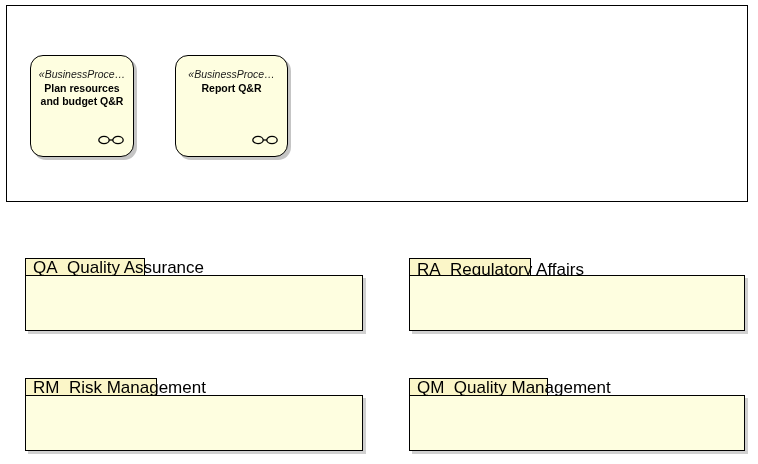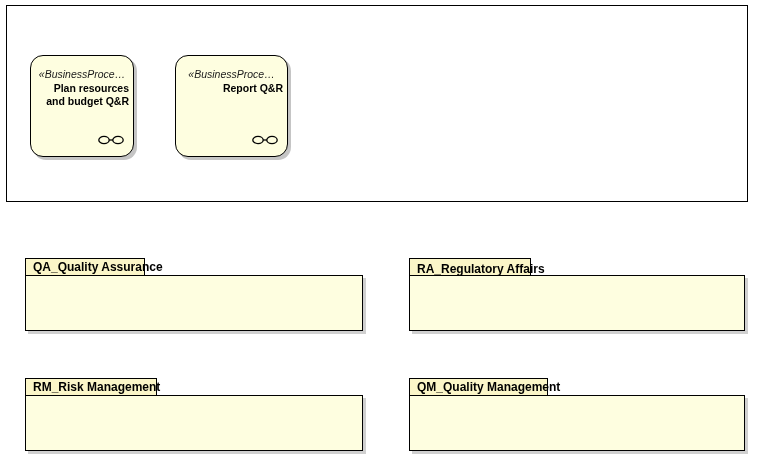--- a/index.html
+++ b/index.html
@@ -75,21 +75,20 @@
     font-style: italic;
   }
   .node-name {
     display: block;
     font-size: 10.5px;
     line-height: 13px;
     font-weight: bold;
     color: #000000;
     margin-top: 1px;
     word-wrap: break-word;
-    text-align: right;
   }
   .proc-icon {
     position: absolute;
     right: 9px;
     bottom: 10px;
     width: 26px;
     height: 12px;
   }
 
   
@@ -102,23 +101,23 @@
     top: 0;
     box-sizing: border-box;
     background: #FBF6C8;
     border: 1px solid #000000;
     border-bottom: none;
     display: flex;
     align-items: center;
     padding-left: 7px;
   }
   .pkg-tab-label {
-    font-size: 12px;
+    font-size: 17px;
     line-height: 13px;
-    font-weight: bold;
+    font-weight: normal;
     color: #000000;
     white-space: nowrap;
   }
   .pkg-body {
     position: absolute;
     left: 0;
     box-sizing: border-box;
     background: #FEFEE0;
     border: 1px solid #000000;
     box-shadow: 3px 3px 0 0 rgba(150,150,150,0.45);

